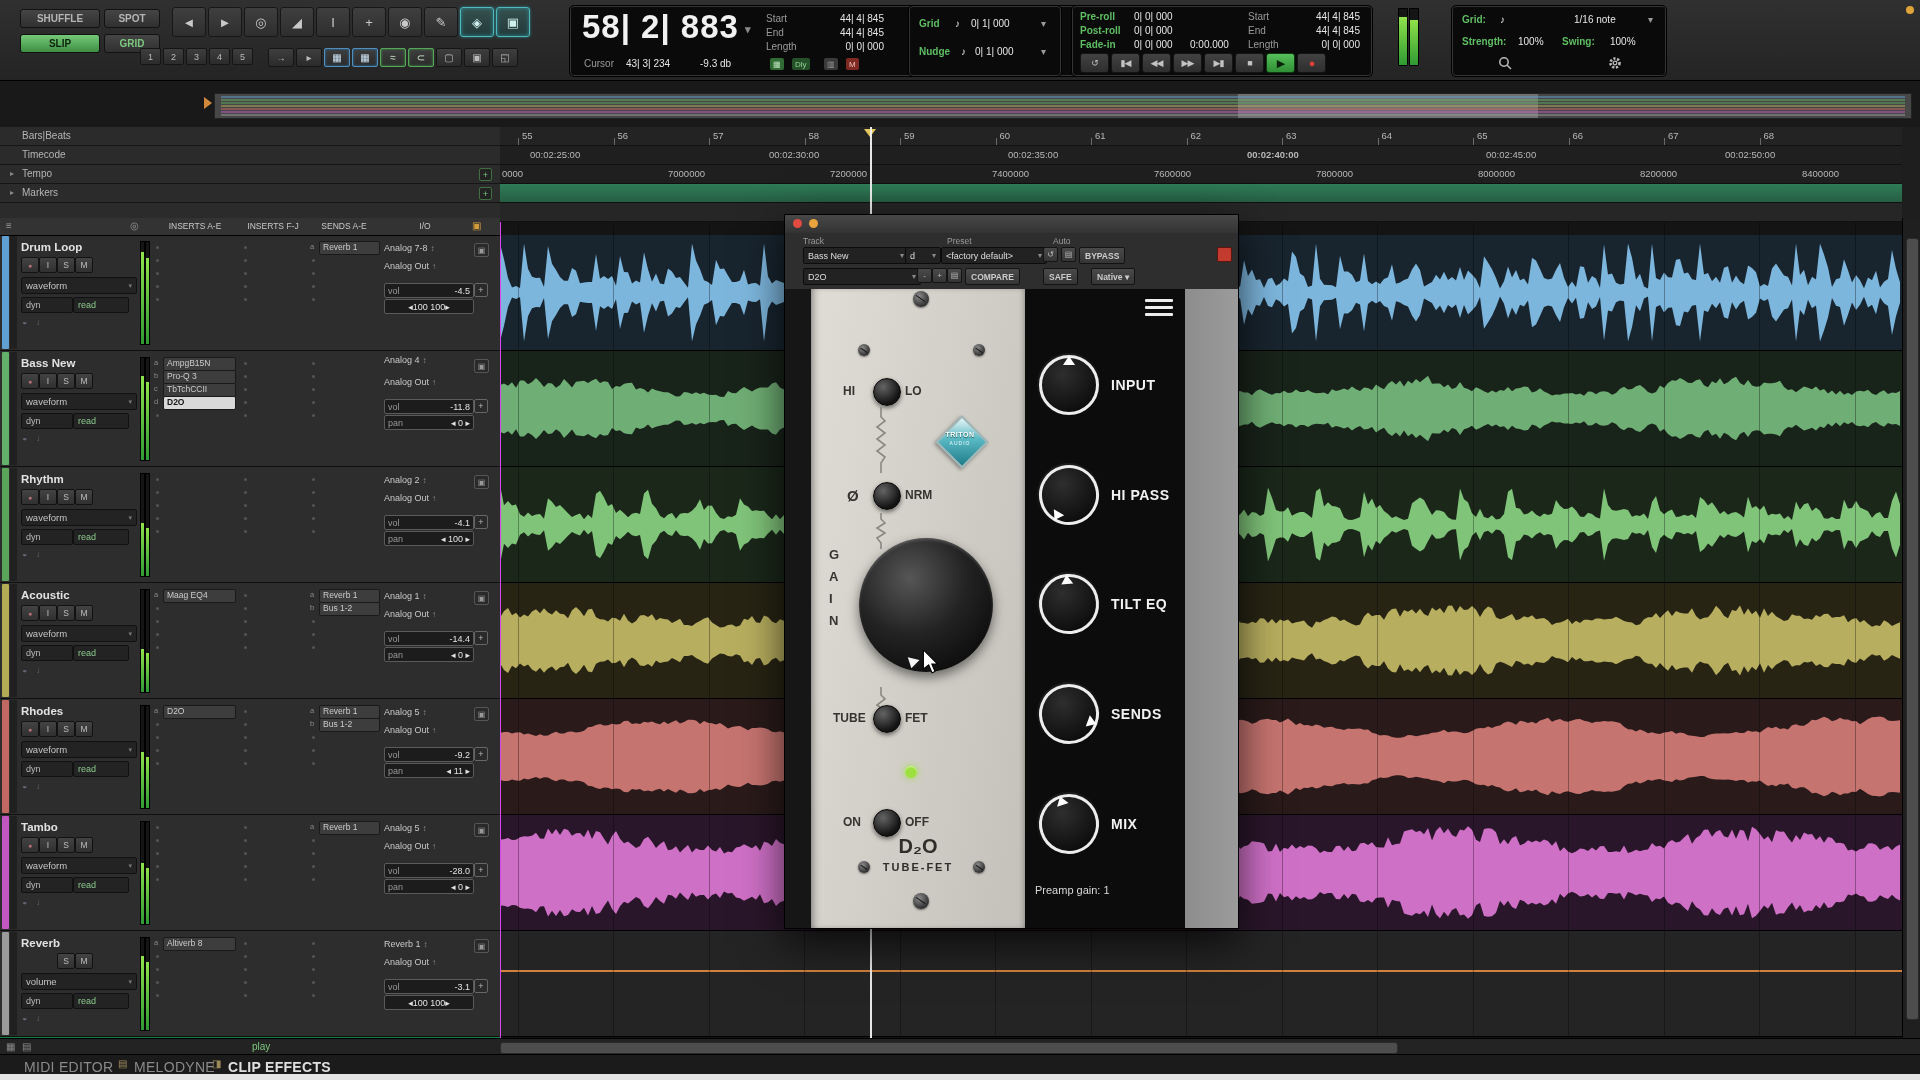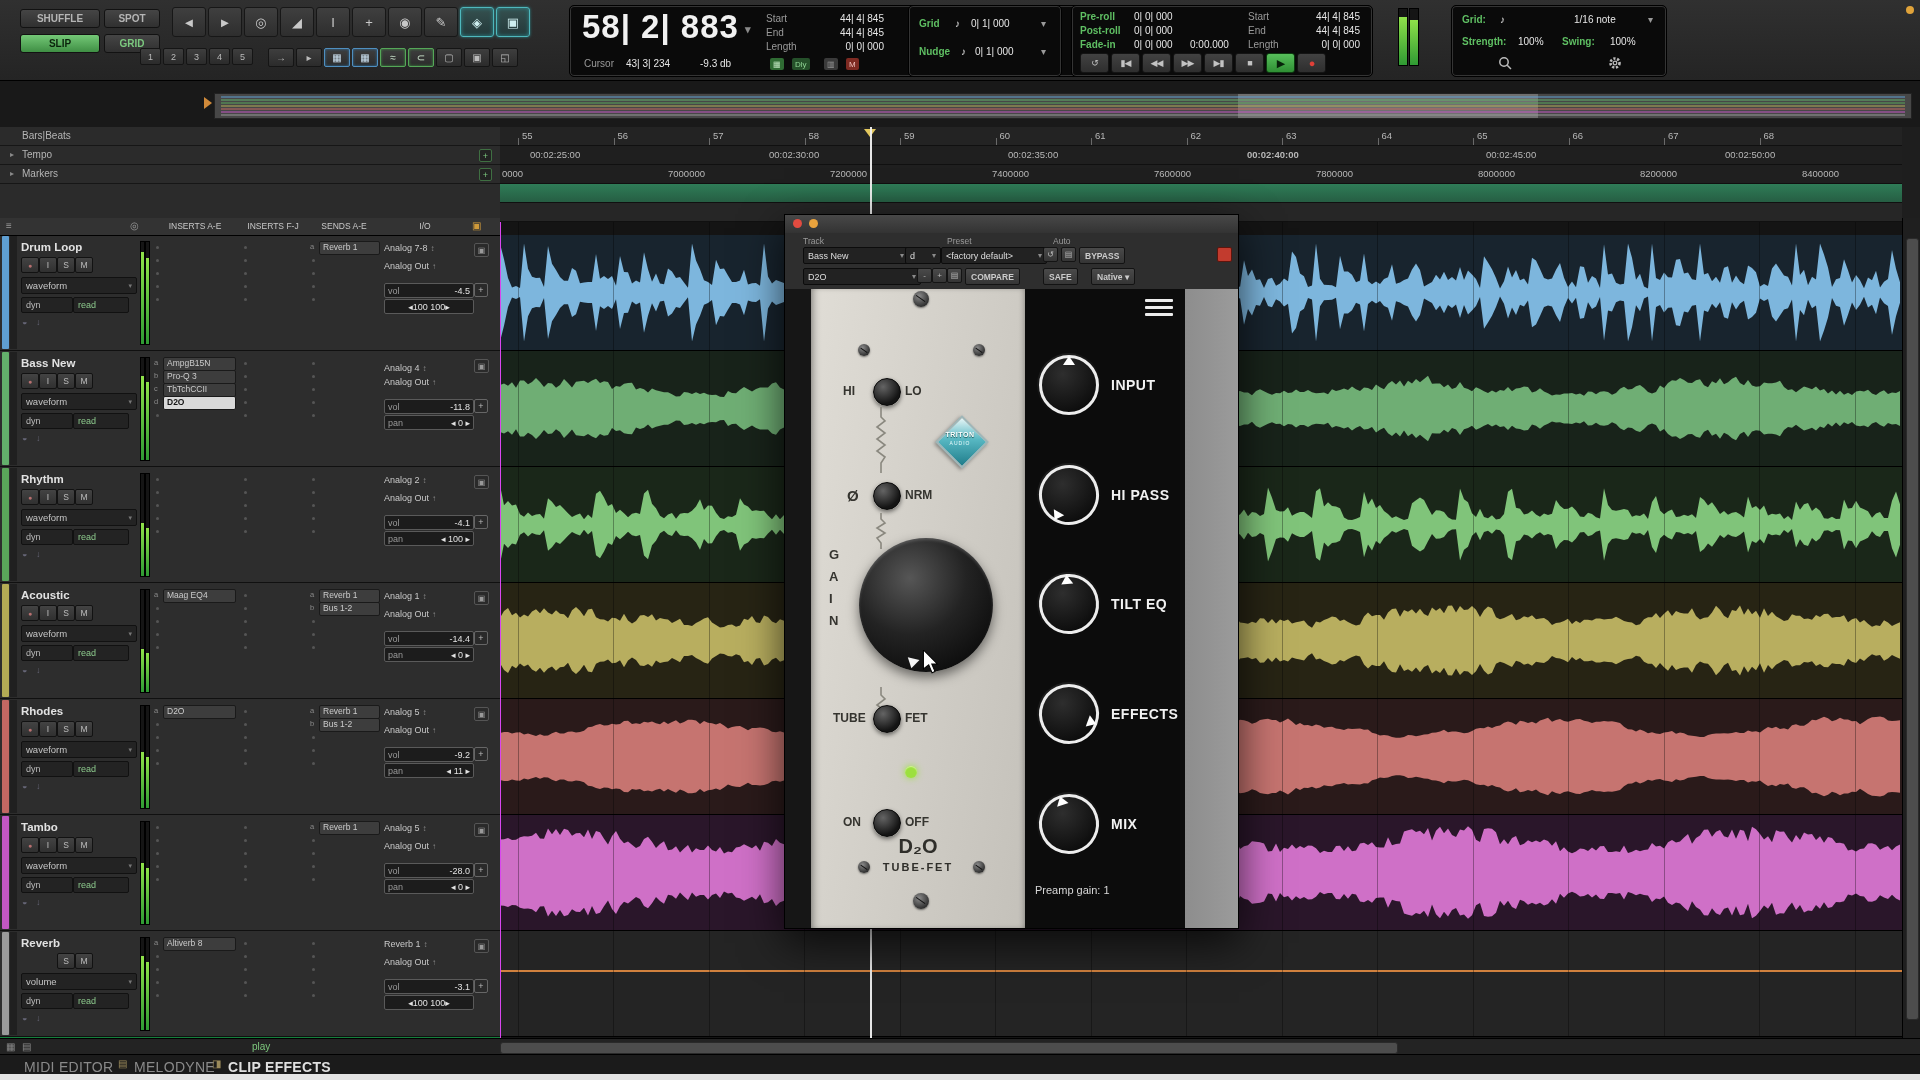--- a/index.html
+++ b/index.html
@@ -266,20 +266,23 @@
         </div>
     </div>
   </div>
 
   <div id="ruler">
     <div id="ruler-left">
         <div class="lrow">
           <div class="rl">Bars|Beats</div>
         </div>
         <div class="lrow">
+          <div class="rl">Timecode</div>
+        </div>
+        <div class="lrow">
           <div class="disc">▸</div>
           <div class="rl">Tempo</div>
           <div class="plus">+</div>
         </div>
         <div class="lrow">
           <div class="disc">▸</div>
           <div class="rl">Markers</div>
           <div class="plus">+</div>
         </div>
       </div>
@@ -433,21 +436,21 @@
         <div class="slotdot" style="left: 244px; top: 11px;"></div>
         <div class="slotdot" style="left: 244px; top: 24px;"></div>
         <div class="slotdot" style="left: 244px; top: 37px;"></div>
         <div class="slotdot" style="left: 244px; top: 50px;"></div>
         <div class="slotdot" style="left: 244px; top: 63px;"></div>
         <div class="slotdot" style="left: 312px; top: 11px;"></div>
         <div class="slotdot" style="left: 312px; top: 24px;"></div>
         <div class="slotdot" style="left: 312px; top: 37px;"></div>
         <div class="slotdot" style="left: 312px; top: 50px;"></div>
         <div class="slotdot" style="left: 312px; top: 63px;"></div>
-        <div class="iotext" style="left: 384px; top: 12px;">Analog 4<span class="arr">↕</span></div>
+        <div class="iotext" style="left: 384px; top: 4px;">Analog 4<span class="arr">↕</span></div>
         <div class="iotext" style="left: 384px; top: 26px;">Analog Out<span class="arr">↑</span></div>
         <div class="volbox" style="left: 384px; top: 48px;">
           <span class="vl">vol</span>
           <span>-11.8</span>
         </div>
         <div class="volbox" style="left: 384px; top: 64px;">
           <span class="vl">pan</span>
           <span>◂ 0 ▸</span>
         </div>
         <div class="miscicon" style="left: 474px; top: 8px;">▣</div>
@@ -884,21 +887,21 @@
               <div class="ring" style="transform: rotate(-5deg);">
                 <div class="ptr"></div>
               </div>
             </div>
             <div class="klabel" style="left: 86px; top: 307px;">TILT EQ</div>
             <div class="rknob" style="top: 393px;">
               <div class="ring" style="transform: rotate(110deg);">
                 <div class="ptr"></div>
               </div>
             </div>
-            <div class="klabel" style="left: 86px; top: 417px;">EFFECTS</div>
+            <div class="klabel" style="left: 86px; top: 417px;">SENDS</div>
             <div class="rknob" style="top: 503px;">
               <div class="ring" style="transform: rotate(-18deg);">
                 <div class="ptr"></div>
               </div>
             </div>
             <div class="klabel" style="left: 86px; top: 527px;">MIX</div>
           </div>
         <div class="pl-status">Preamp gain: 1</div>
       </div>
       <div class="pl-gray"></div>

